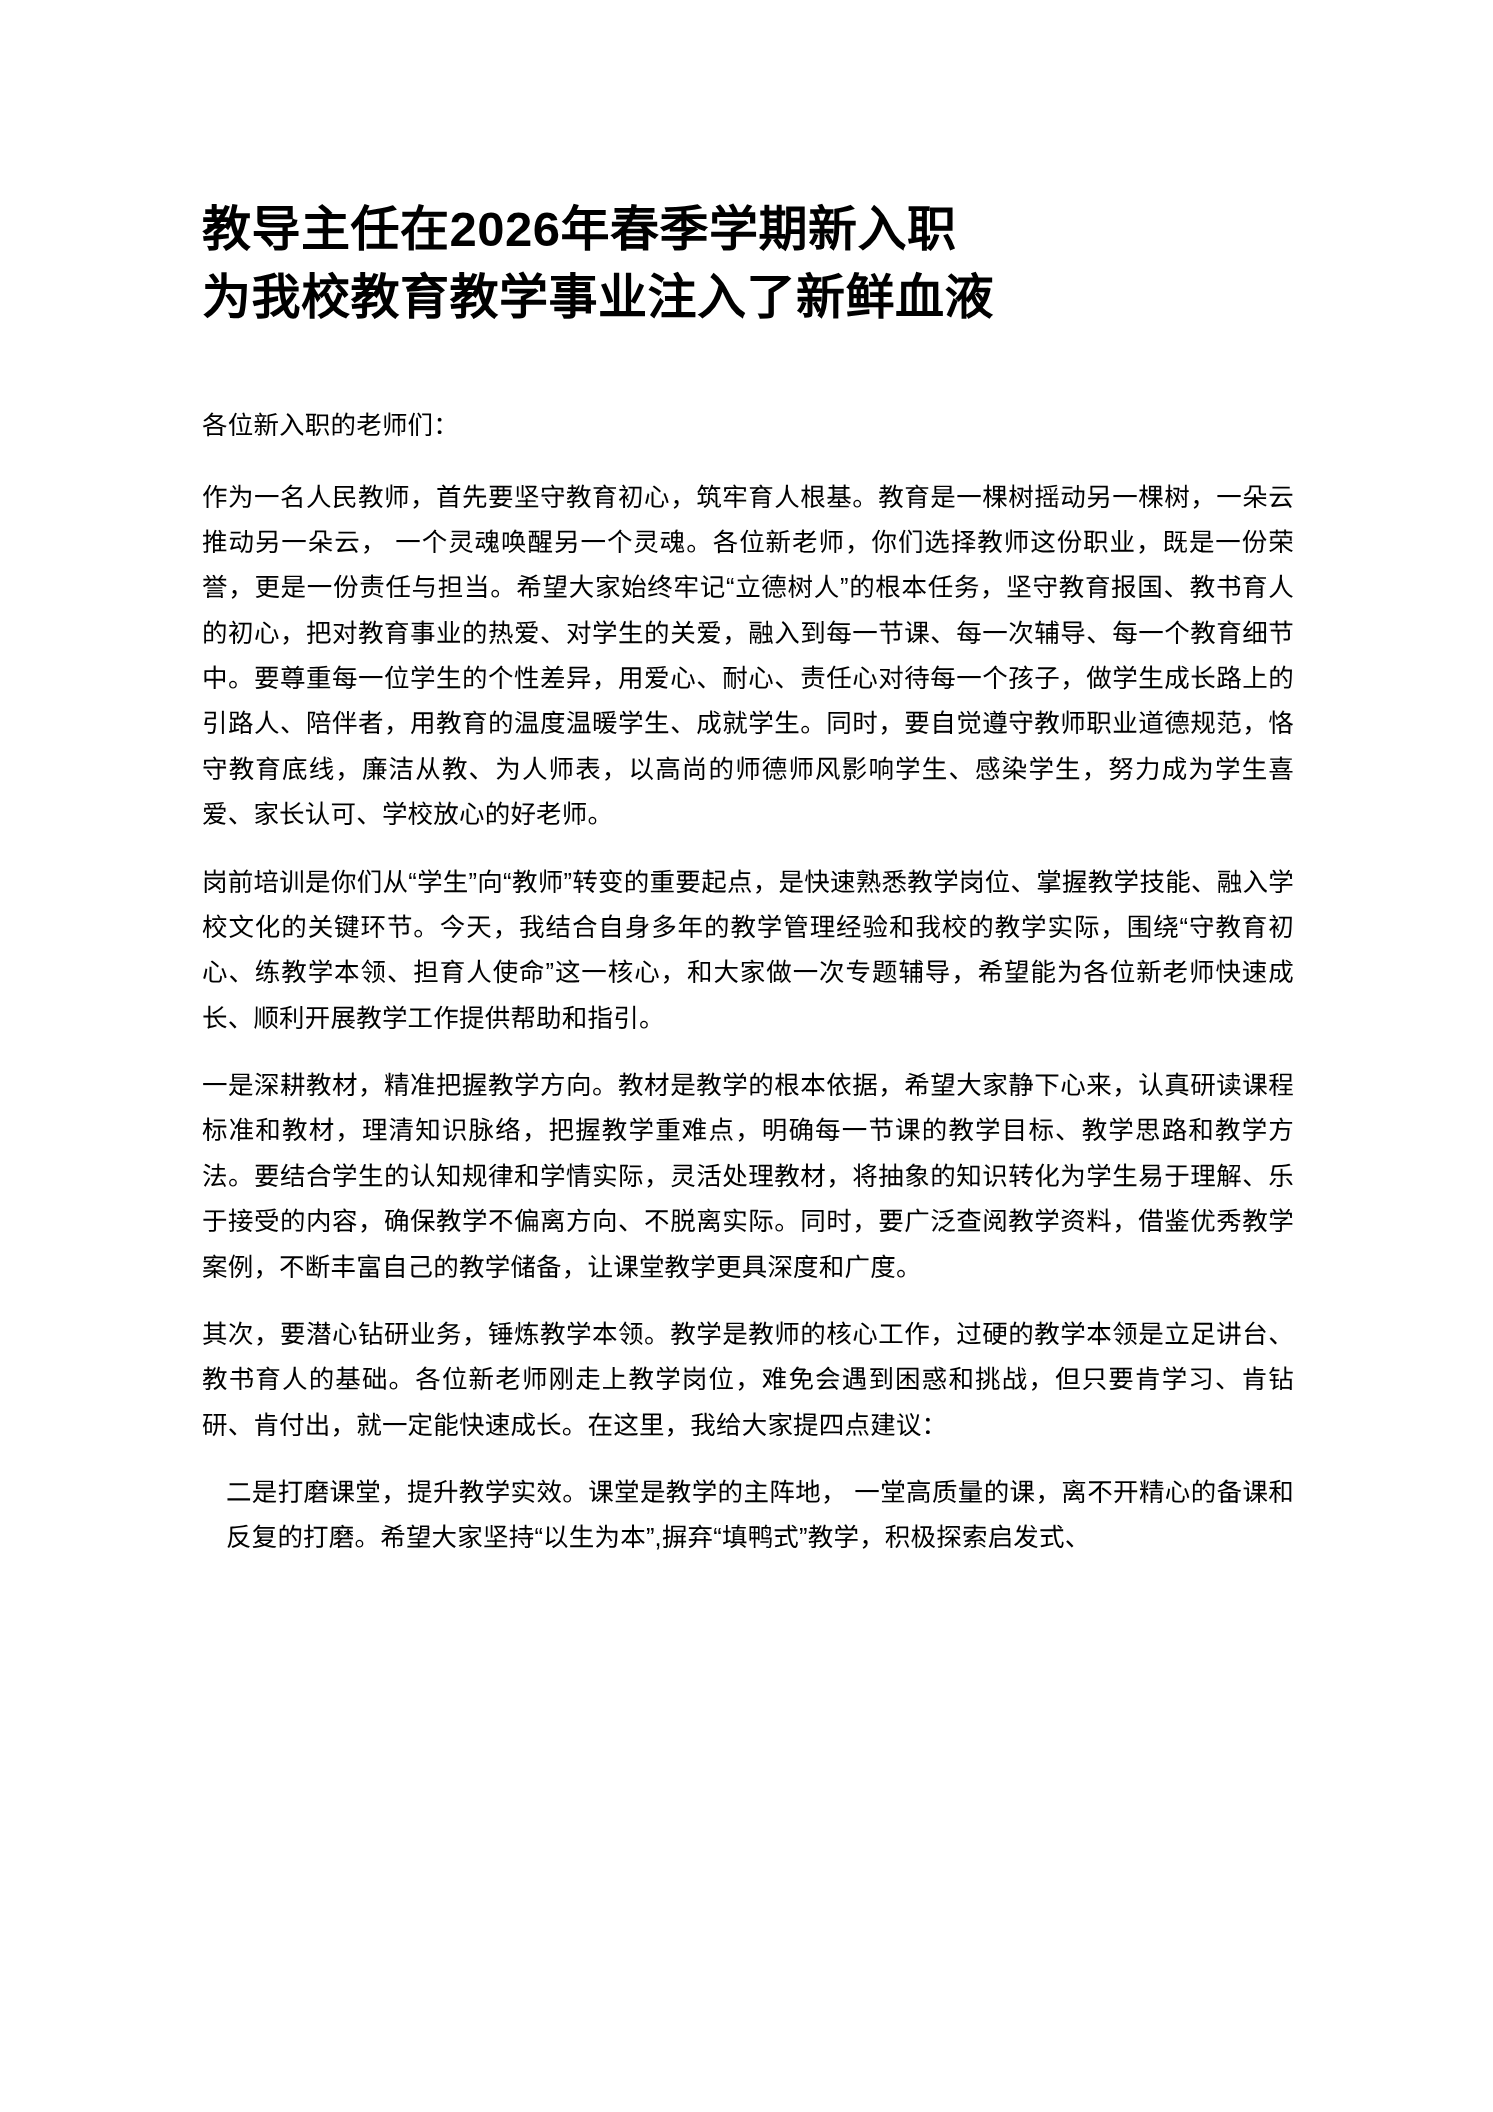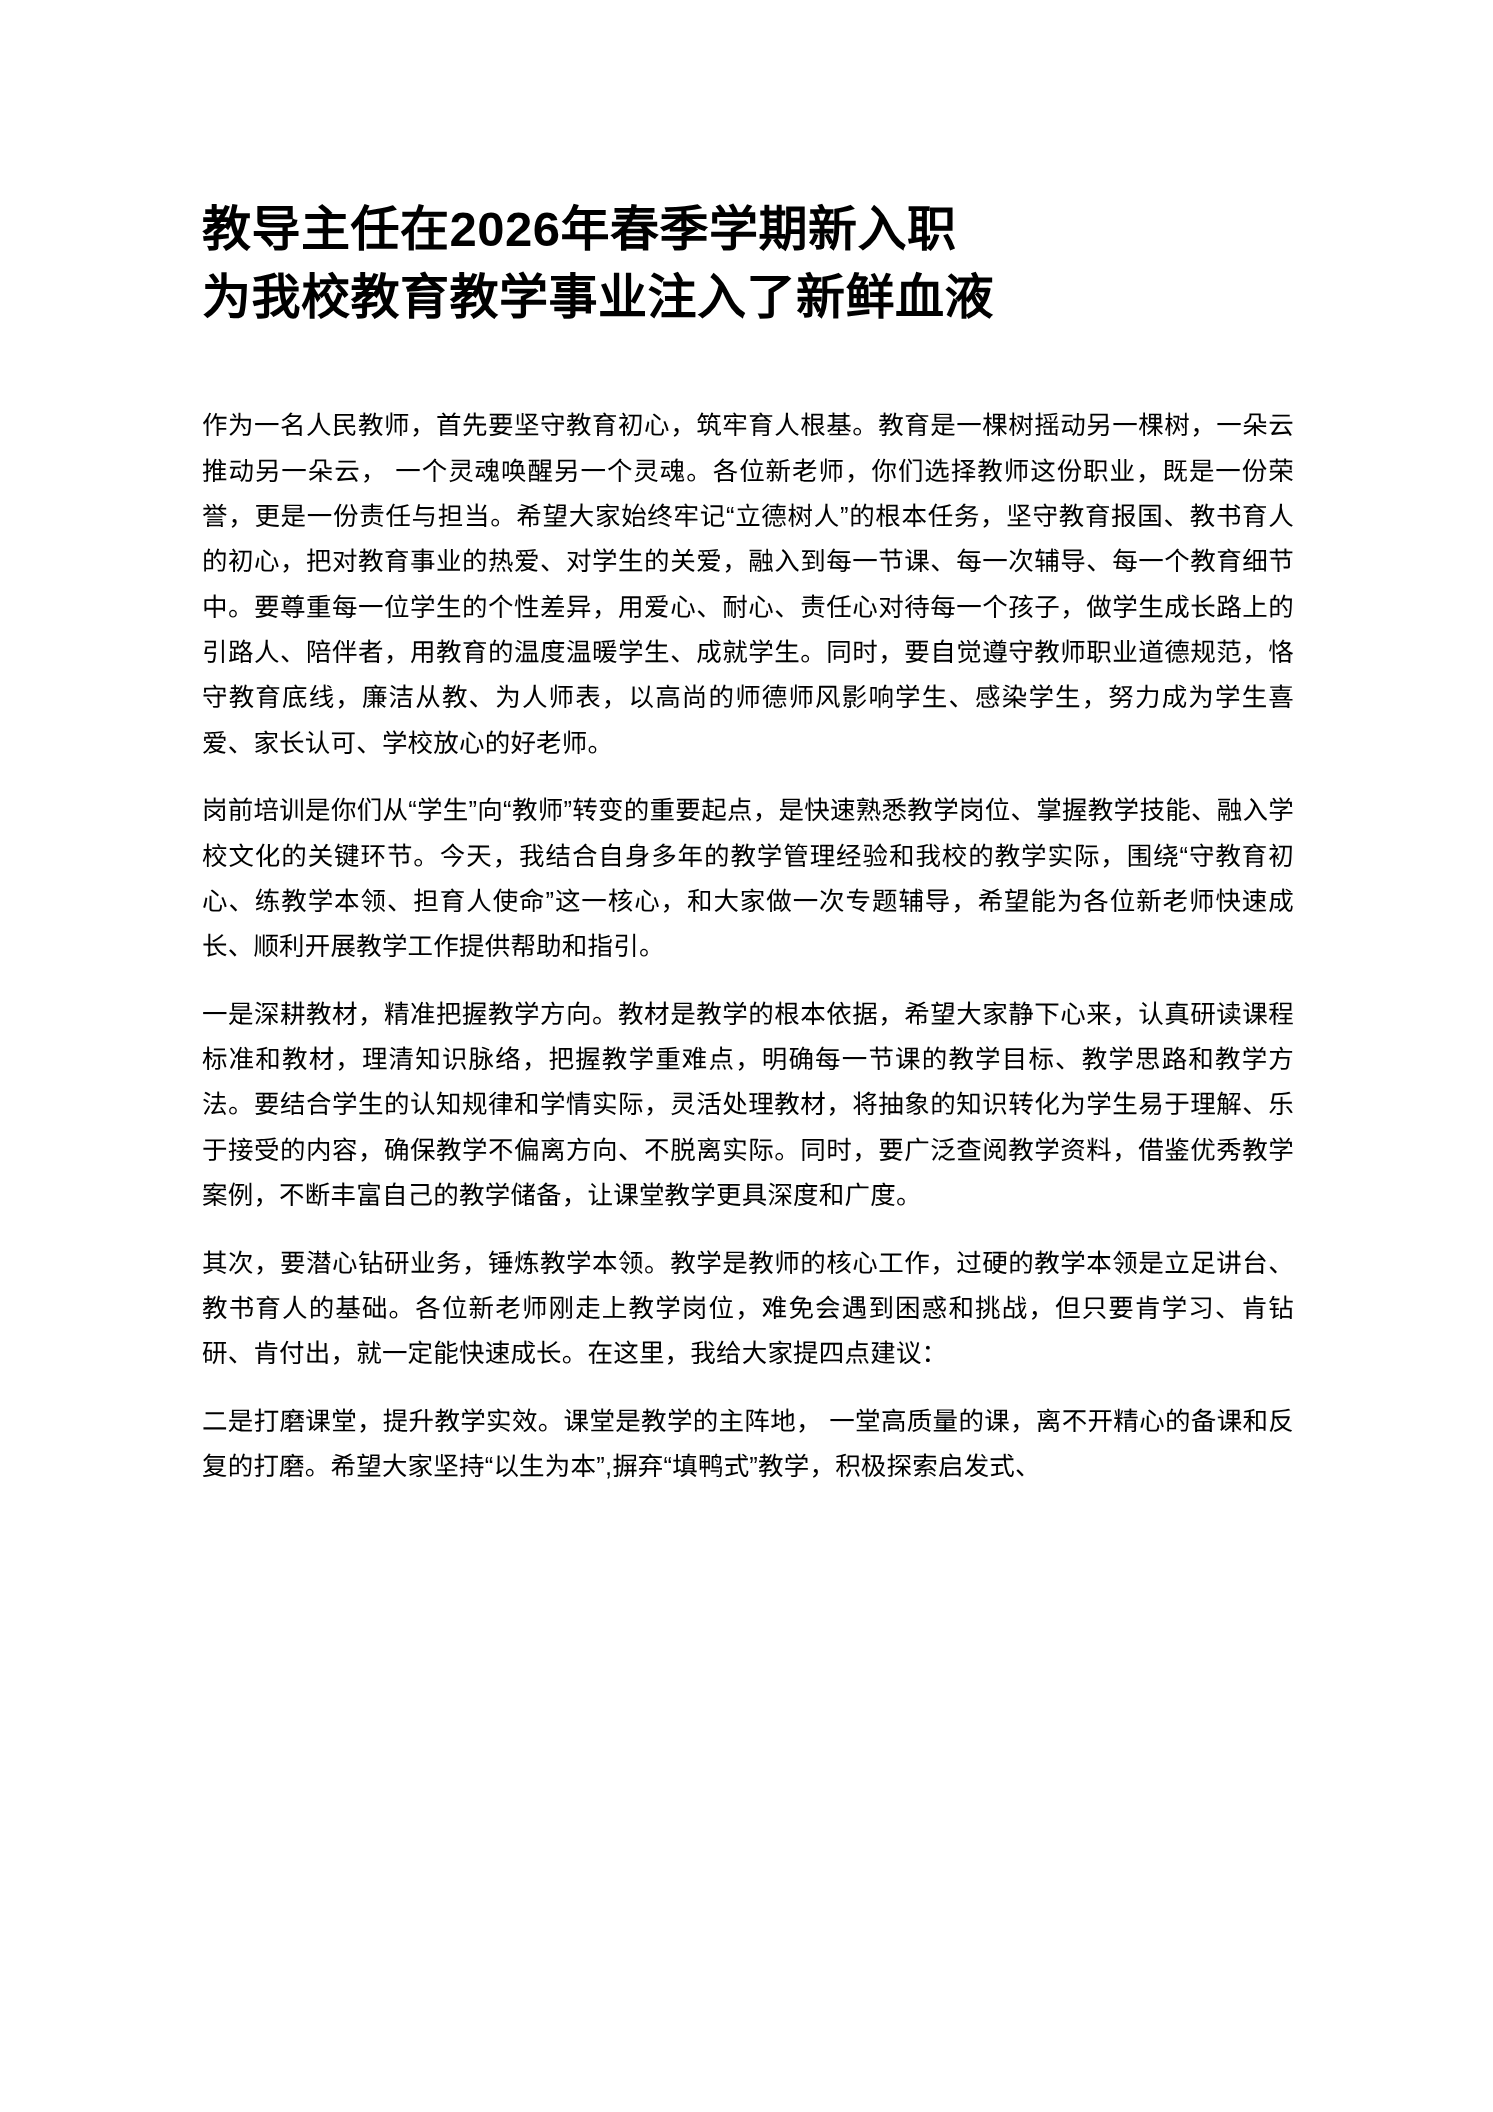--- a/index.html
+++ b/index.html
@@ -56,37 +56,39 @@
     font-size: 25.5px;
     line-height: 1.78;
     letter-spacing: 0.2px;
     text-align: justify;
     text-justify: inter-character;
     color: #000000;
     word-break: break-all;
   }
   p.para:last-child {
     margin-bottom: 0;
+    margin-left: 24px;
   }
   p.para.salutation {
     margin-bottom: 26px;
   }
 </style>
 </head>
 <body>
 
 <div class="page">
   <div class="content">
 
     <h1 class="doc-title">
       <span class="title-line">教导主任在2026年春季学期新入职</span>
       <span class="title-line">为我校教育教学事业注入了新鲜血液</span>
     </h1>
 
     <div class="body-block">
+      <p class="para salutation">各位新入职的老师们：</p>
       <p class="para">作为一名人民教师，首先要坚守教育初心，筑牢育人根基。教育是一棵树摇动另一棵树，一朵云推动另一朵云， 一个灵魂唤醒另一个灵魂。各位新老师，你们选择教师这份职业，既是一份荣誉，更是一份责任与担当。希望大家始终牢记“立德树人”的根本任务，坚守教育报国、教书育人的初心，把对教育事业的热爱、对学生的关爱，融入到每一节课、每一次辅导、每一个教育细节中。要尊重每一位学生的个性差异，用爱心、耐心、责任心对待每一个孩子，做学生成长路上的引路人、陪伴者，用教育的温度温暖学生、成就学生。同时，要自觉遵守教师职业道德规范，恪守教育底线，廉洁从教、为人师表，以高尚的师德师风影响学生、感染学生，努力成为学生喜爱、家长认可、学校放心的好老师。</p>
       <p class="para">岗前培训是你们从“学生”向“教师”转变的重要起点，是快速熟悉教学岗位、掌握教学技能、融入学校文化的关键环节。今天，我结合自身多年的教学管理经验和我校的教学实际，围绕“守教育初心、练教学本领、担育人使命”这一核心，和大家做一次专题辅导，希望能为各位新老师快速成长、顺利开展教学工作提供帮助和指引。</p>
       <p class="para">一是深耕教材，精准把握教学方向。教材是教学的根本依据，希望大家静下心来，认真研读课程标准和教材，理清知识脉络，把握教学重难点，明确每一节课的教学目标、教学思路和教学方法。要结合学生的认知规律和学情实际，灵活处理教材，将抽象的知识转化为学生易于理解、乐于接受的内容，确保教学不偏离方向、不脱离实际。同时，要广泛查阅教学资料，借鉴优秀教学案例，不断丰富自己的教学储备，让课堂教学更具深度和广度。</p>
       <p class="para">其次，要潜心钻研业务，锤炼教学本领。教学是教师的核心工作，过硬的教学本领是立足讲台、教书育人的基础。各位新老师刚走上教学岗位，难免会遇到困惑和挑战，但只要肯学习、肯钻研、肯付出，就一定能快速成长。在这里，我给大家提四点建议：</p>
       <p class="para">二是打磨课堂，提升教学实效。课堂是教学的主阵地， 一堂高质量的课，离不开精心的备课和反复的打磨。希望大家坚持“以生为本”,摒弃“填鸭式”教学，积极探索启发式、</p>
     </div>
 
   </div>
 </div>
 

